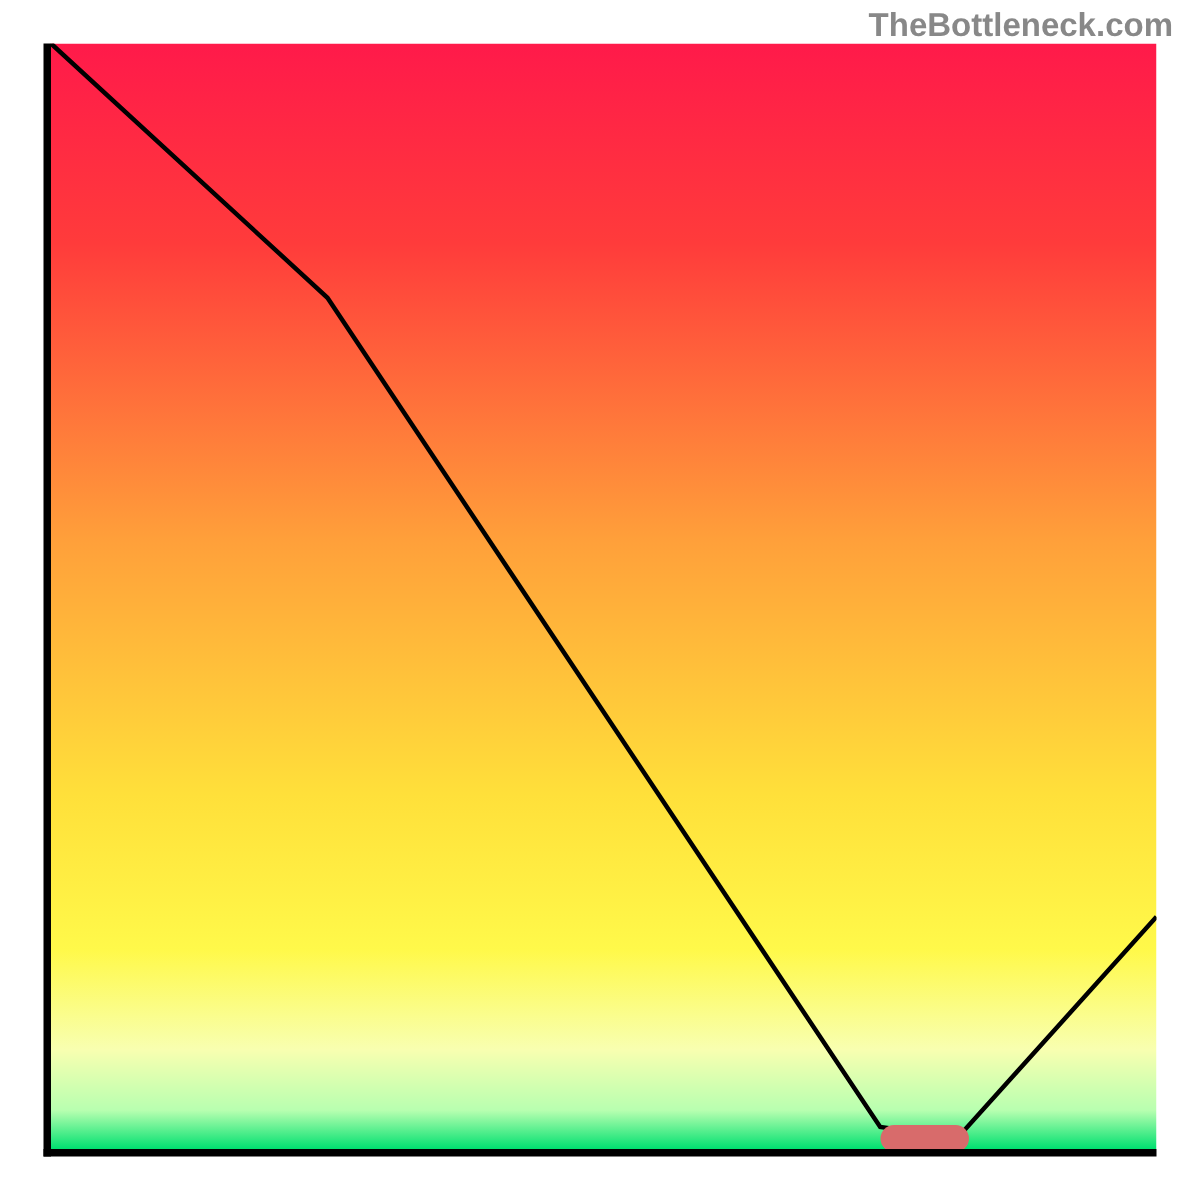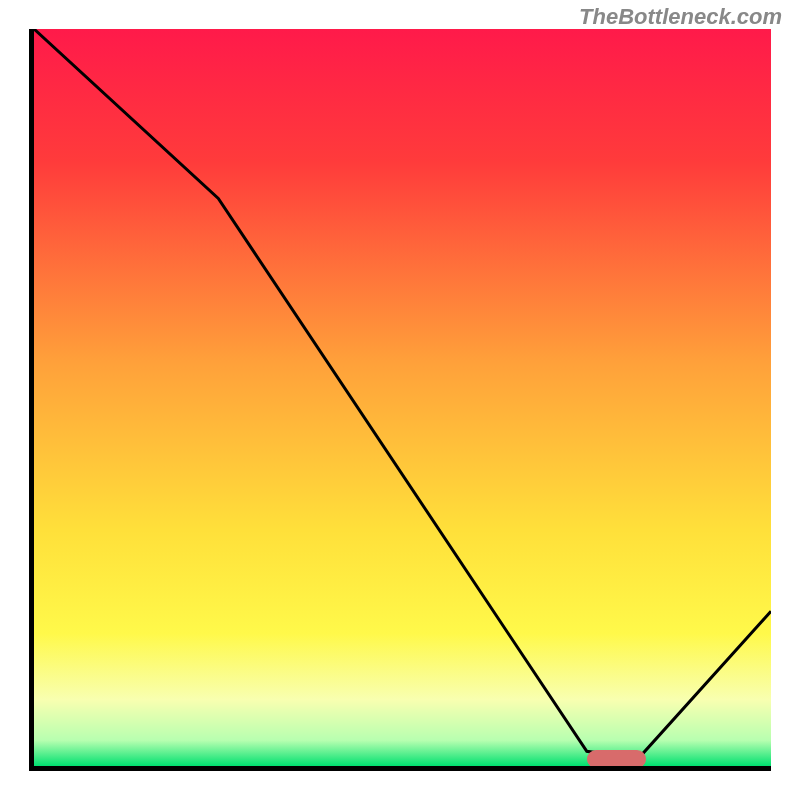--- a/index.html
+++ b/index.html
@@ -12,21 +12,20 @@
     overflow: hidden;
   }
   .attribution {
     position: absolute;
     top: 4px;
     right: 18px;
     font-size: 22px;
     font-weight: bold;
     color: #888888;
     z-index: 10;
-    font-style: italic;
   }
   .chart-container {
     position: absolute;
     left: 29px;
     top: 29px;
     width: 742px;
     height: 742px;
   }
   .chart-frame {
     position: absolute;

